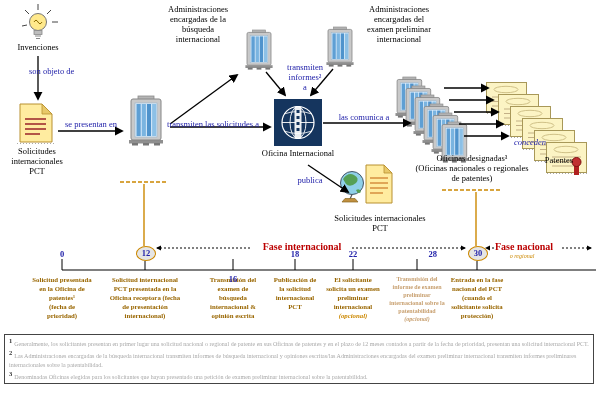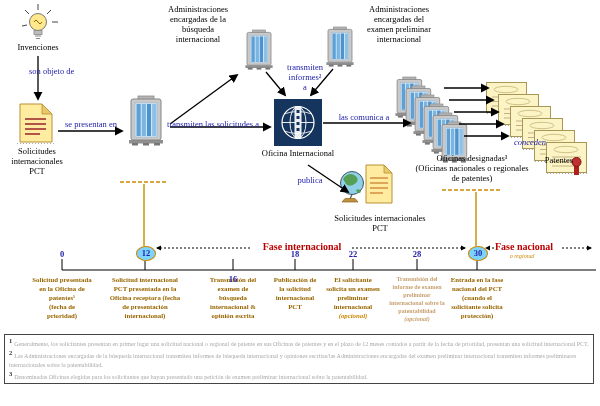--- a/index.html
+++ b/index.html
@@ -9,21 +9,21 @@
   .lbl{position:absolute;z-index:2;white-space:pre-line;text-align:center;
        font-size:8.5px;line-height:1.18;color:#000;}
   .left{text-align:left;}
   .blue{color:#2222AA;}
   .maroon{color:#8B1A1A;font-weight:bold;font-size:7.5px;}
   .phase{color:#BB0000;font-weight:bold;font-size:10px;white-space:nowrap;}
   .oreg{color:#CC8800;font-style:italic;font-size:6px;}
   .num{position:absolute;top:249px;width:20px;z-index:3;text-align:center;
        font-size:8.5px;font-weight:bold;color:#2222AA;}
   .num.circled{top:246px;width:18px;height:13px;line-height:13px;
-       border:1.4px solid #CC8800;border-radius:50%;background:#7dd3fc;}
+       border:1.4px solid #CC8800;border-radius:50%;background:#e5e5e5;}
   .desc{position:absolute;top:276px;z-index:2;text-align:center;white-space:pre-line;
        font-size:6.8px;font-weight:bold;color:#996600;line-height:1.32;}
   .desc .opt{display:block;font-style:italic;color:#CC8800;}
   .desc .opt:empty{display:none;}
   .desc.muted{color:#C8A070;font-size:6px;}
   .desc.muted .opt{color:#C8A070;}
   .fnbox{position:absolute;left:4px;top:334px;width:580px;z-index:2;
        border:1px solid #444;padding:1px 4px;background:#fff;}
   .fn{font-size:6px;color:#A8A8A8;line-height:1.4;}
   .fn-num{font-weight:bold;color:#333;font-size:6.5px;margin-right:2px;}
@@ -216,21 +216,21 @@
 
   <div class="lbl phase" style="left:252px;top:241px;width:100px;">Fase internacional</div>
   <div class="lbl phase" style="left:486px;top:241px;width:76px;">Fase nacional</div>
   <div class="lbl oreg" style="left:492px;top:253px;width:60px;">o regional</div>
 
   <div class="num" style="left:52px;">0</div>
   <div class="num circled" style="left:136px;">12</div>
   <div class="num" style="left:223px;margin-top:25px;">16</div>
   <div class="num" style="left:285px;">18</div>
   <div class="num" style="left:343px;">22</div>
-  <div class="num" style="left:407px;">28</div>
+  <div class="num" style="left:417px;text-align:right;">28</div>
   <div class="num circled" style="left:468px;">30</div>
 
   <div class="desc" style="left:20px;width:84px;"><span>Solicitud presentada
 en la Oficina de
 patentes¹
 (fecha de
 prioridad)</span></div>
   <div class="desc" style="left:97px;width:96px;"><span>Solicitud internacional
 PCT presentada en la
 Oficina receptora (fecha

